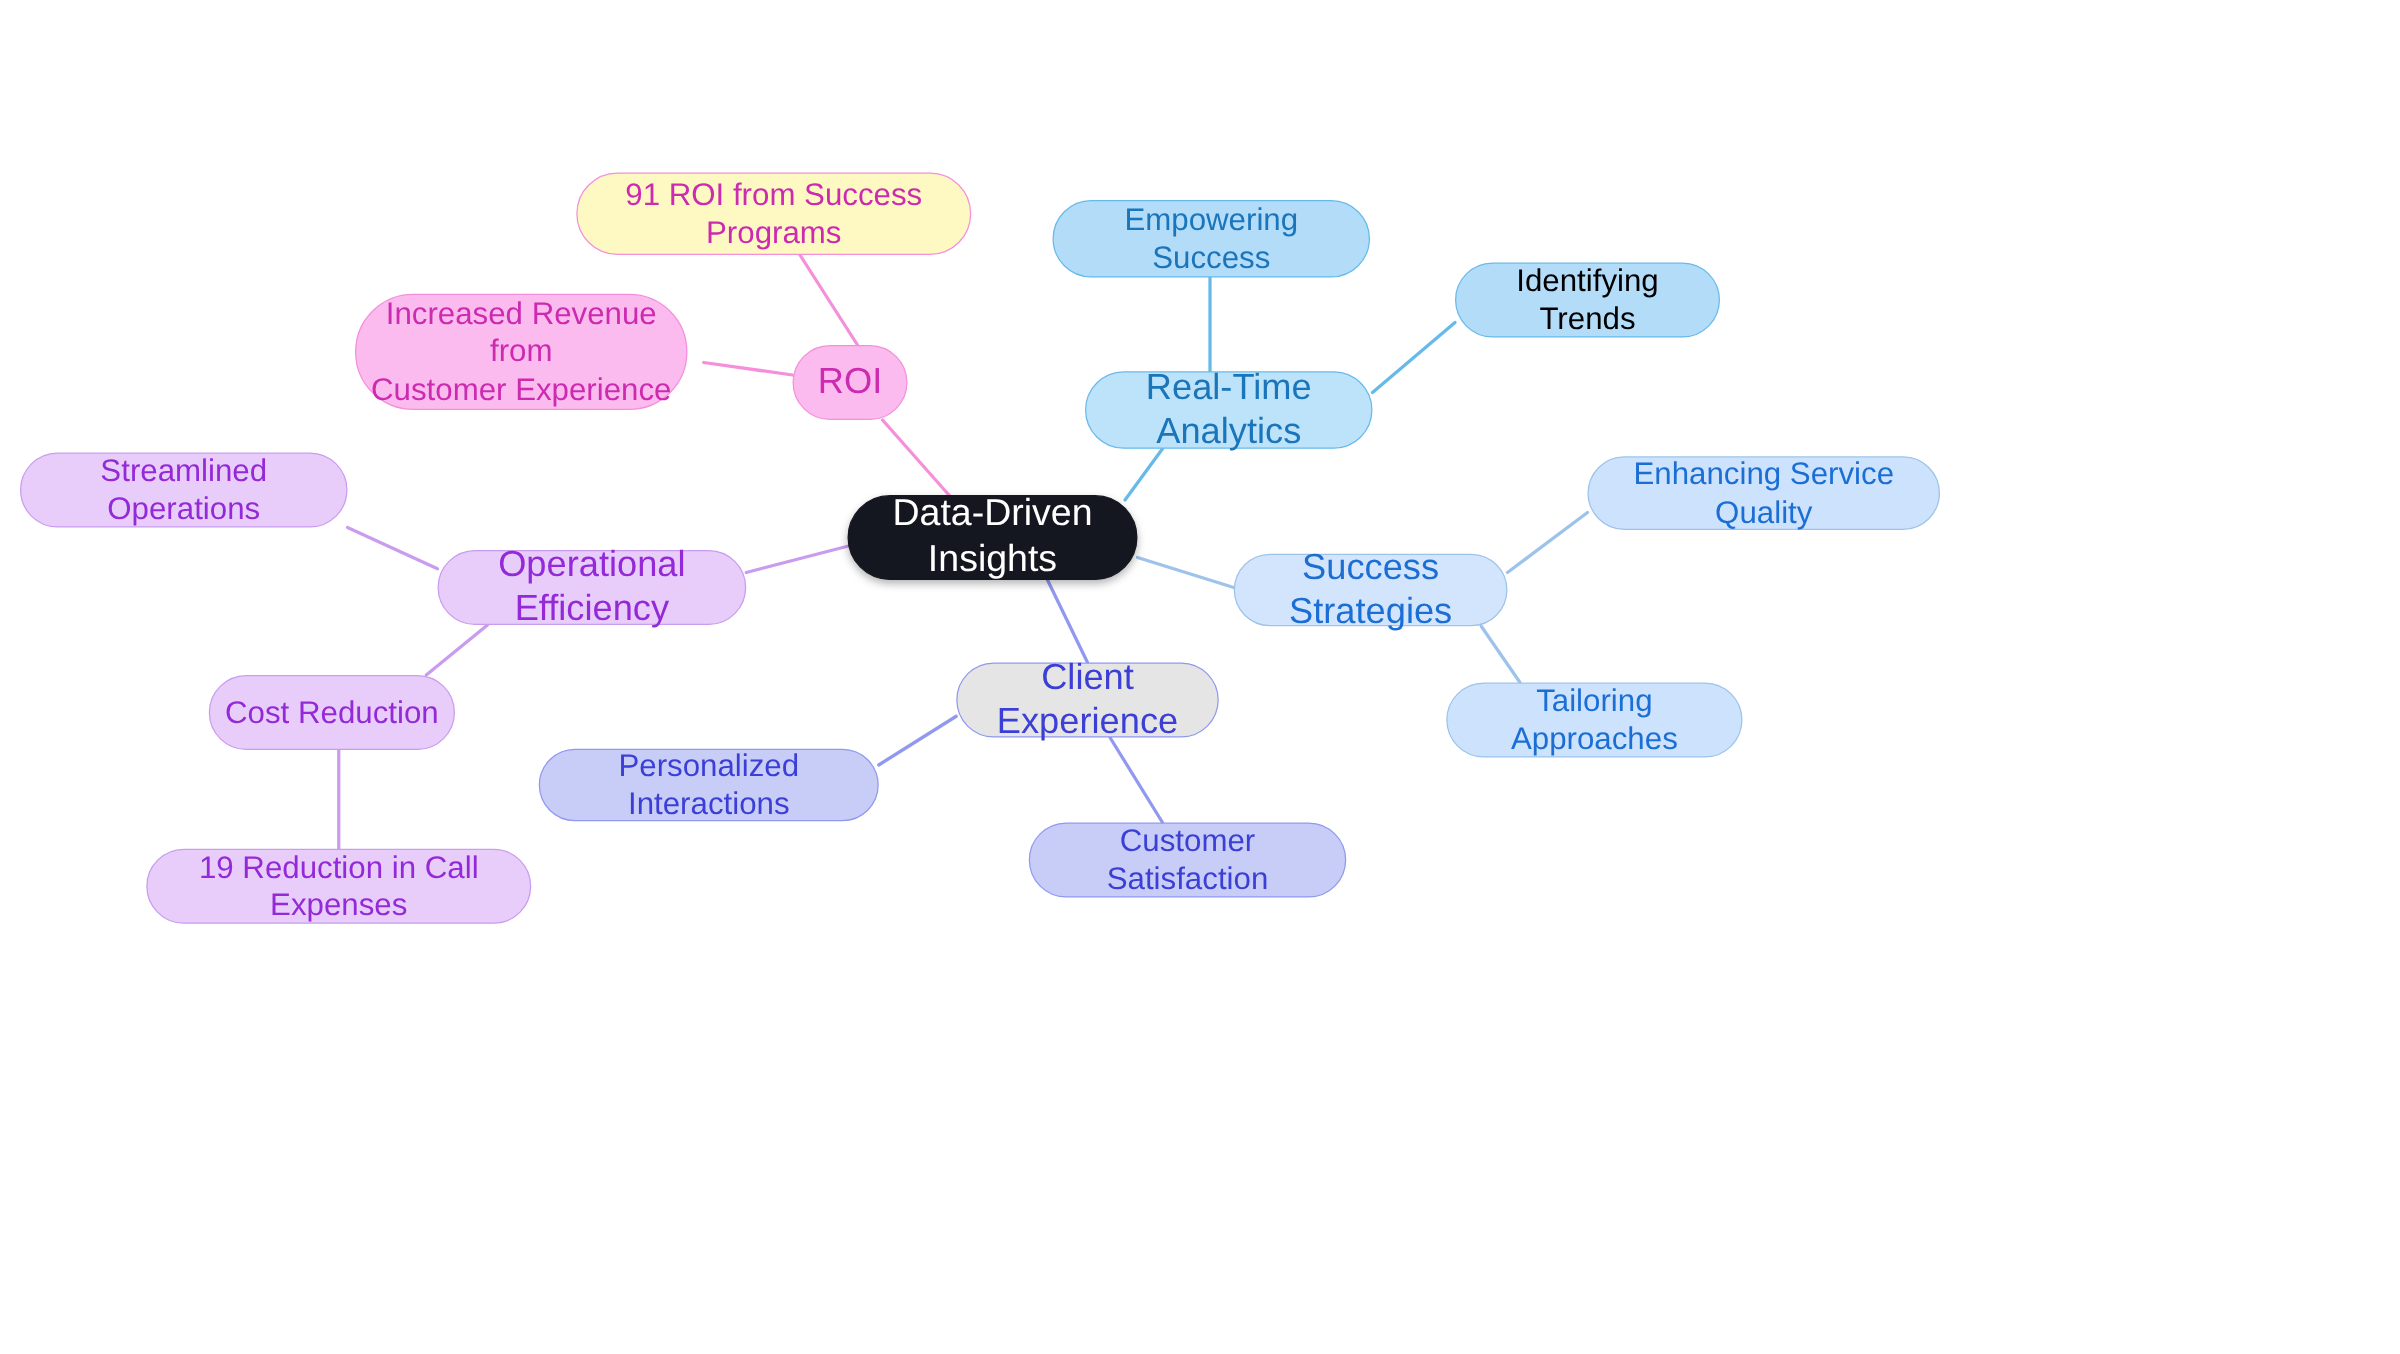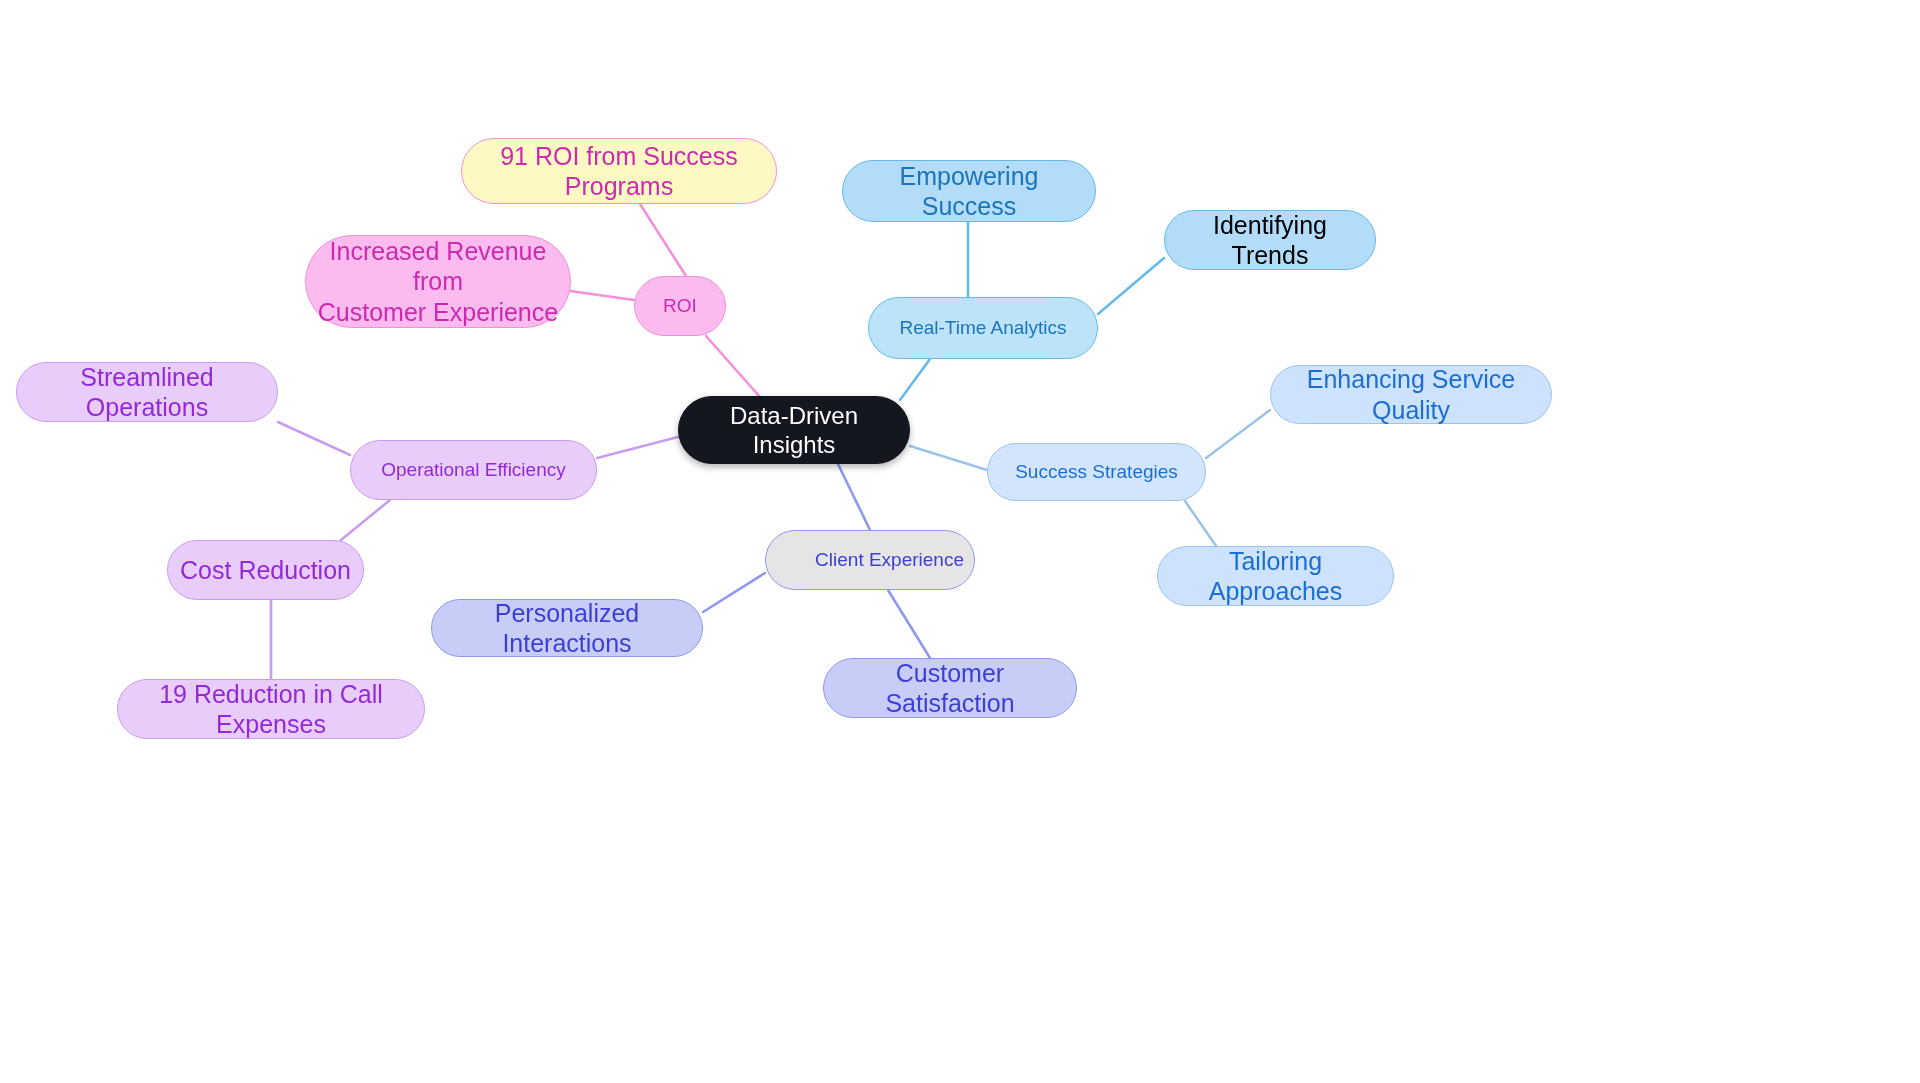--- a/index.html
+++ b/index.html
@@ -35,25 +35,25 @@
     border-style: solid;
     border-width: 1.5px;
     line-height: 1.22;
     white-space: pre-line;
     padding: 0 10px;
   }
   .node-root {
     background: #14171f;
     border-color: #14171f;
     color: #ffffff;
-    font-size: 24px;
+    font-size: 30px;
     border-radius: 34px;
     box-shadow: 0 3px 7px rgba(0,0,0,0.30);
   }
-  .node-lv1 { font-size: 19px; }
+  .node-lv1 { font-size: 29px; }
   .node-lv2 { font-size: 25px; }
 </style>
 </head>
 <body>
 
 <div id="canvas">
   <svg id="edges" viewBox="0 0 1920 1083" preserveAspectRatio="none">
       <line x1="760" y1="397" x2="706" y2="336" stroke="#f48fdb" stroke-width="2.6" stroke-linecap="round"></line>
       <line x1="686" y1="276" x2="640" y2="204" stroke="#f48fdb" stroke-width="2.6" stroke-linecap="round"></line>
       <line x1="634" y1="300" x2="563" y2="290" stroke="#f48fdb" stroke-width="2.6" stroke-linecap="round"></line>
@@ -68,21 +68,21 @@
       <line x1="888" y1="590" x2="930" y2="658" stroke="#9098ef" stroke-width="2.6" stroke-linecap="round"></line>
       <line x1="678" y1="437" x2="597" y2="458" stroke="#c99cef" stroke-width="2.6" stroke-linecap="round"></line>
       <line x1="350" y1="455" x2="278" y2="422" stroke="#c99cef" stroke-width="2.6" stroke-linecap="round"></line>
       <line x1="390" y1="500" x2="341" y2="540" stroke="#c99cef" stroke-width="2.6" stroke-linecap="round"></line>
       <line x1="271" y1="600" x2="271" y2="679" stroke="#c99cef" stroke-width="2.6" stroke-linecap="round"></line>
     </svg>
   <div id="nodes">
       <div class="node node-root" style="left: 678px; top: 396px; width: 232px; height: 68px;"><span>Data-Driven Insights</span></div>
       <div class="node node-lv1" style="left: 634px; top: 276px; width: 92px; height: 60px; background: rgb(251, 187, 238); border-color: rgb(244, 143, 219); color: rgb(204, 43, 176);"><span>ROI</span></div>
       <div class="node node-lv2" style="left: 461px; top: 138px; width: 316px; height: 66px; background: #fef9c3; border-color: rgb(244, 143, 219); color: rgb(204, 43, 176);"><span>91 ROI from Success Programs</span></div>
-      <div class="node node-lv2" style="left: 305px; top: 235px; width: 266px; height: 93px; background: rgb(251, 187, 238); border-color: rgb(244, 143, 219); color: rgb(204, 43, 176);"><span>Increased Revenue from
+      <div class="node node-lv2" style="left: 284px; top: 235px; width: 266px; height: 93px; background: rgb(251, 187, 238); border-color: rgb(244, 143, 219); color: rgb(204, 43, 176);"><span>Increased Revenue from
 Customer Experience</span></div>
       <div class="node node-lv1" style="left: 868px; top: 297px; width: 230px; height: 62px; background: rgb(189, 227, 251); border-color: rgb(102, 186, 234); color: rgb(26, 117, 187);"><span>Real-Time Analytics</span></div>
       <div class="node node-lv2" style="left: 842px; top: 160px; width: 254px; height: 62px; background: rgb(179, 220, 249); border-color: rgb(102, 186, 234); color: rgb(26, 117, 187);"><span>Empowering Success</span></div>
       <div class="node node-lv2" style="left: 1164px; top: 210px; width: 212px; height: 60px; background: rgb(179, 220, 249); border-color: rgb(102, 186, 234); color: #000000;"><span>Identifying Trends</span></div>
       <div class="node node-lv1" style="left: 987px; top: 443px; width: 219px; height: 58px; background: rgb(211, 229, 253); border-color: rgb(157, 195, 234); color: rgb(27, 111, 212);"><span>Success Strategies</span></div>
       <div class="node node-lv2" style="left: 1270px; top: 365px; width: 282px; height: 59px; background: rgb(205, 226, 253); border-color: rgb(157, 195, 234); color: rgb(27, 111, 212);"><span>Enhancing Service Quality</span></div>
       <div class="node node-lv2" style="left: 1157px; top: 546px; width: 237px; height: 60px; background: rgb(205, 226, 253); border-color: rgb(157, 195, 234); color: rgb(27, 111, 212);"><span>Tailoring Approaches</span></div>
       <div class="node node-lv1" style="left: 765px; top: 530px; width: 210px; height: 60px; background: #e5e5e5; border-color: rgb(144, 152, 239); color: rgb(60, 63, 214); justify-content: flex-end;"><span>Client Experience</span></div>
       <div class="node node-lv2" style="left: 431px; top: 599px; width: 272px; height: 58px; background: rgb(200, 205, 247); border-color: rgb(144, 152, 239); color: rgb(60, 63, 214);"><span>Personalized Interactions</span></div>
       <div class="node node-lv2" style="left: 823px; top: 658px; width: 254px; height: 60px; background: rgb(200, 205, 247); border-color: rgb(144, 152, 239); color: rgb(60, 63, 214); align-items: center;"><span>Customer Satisfaction</span></div>

